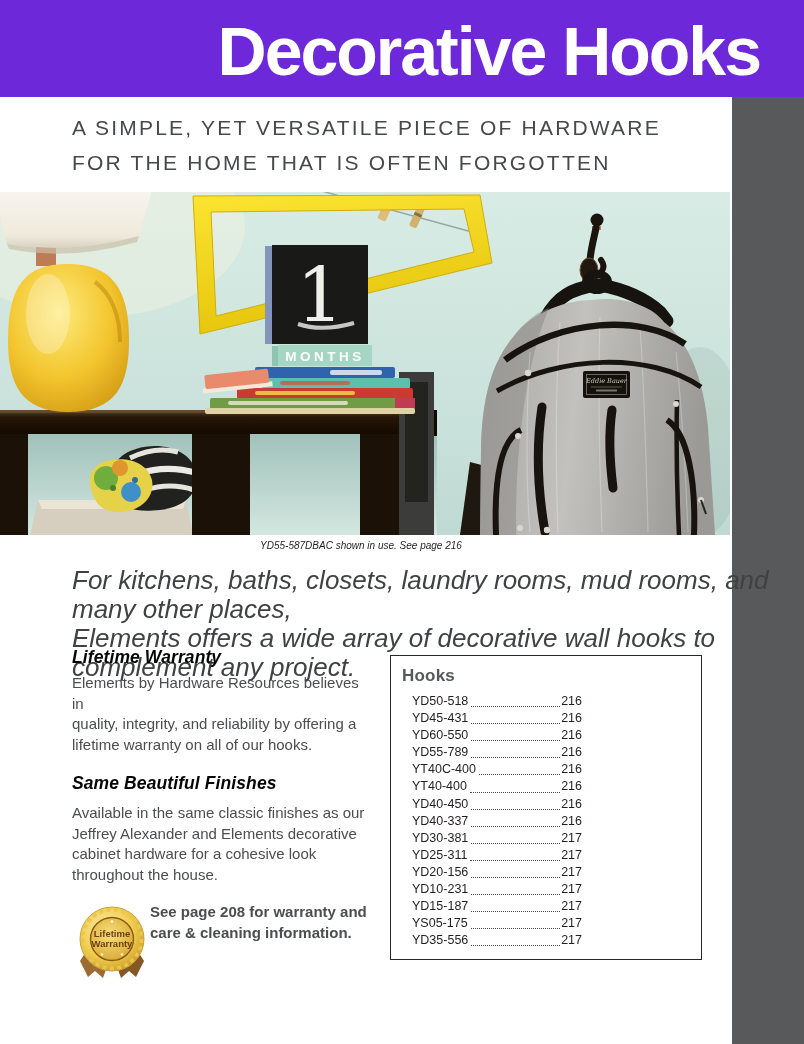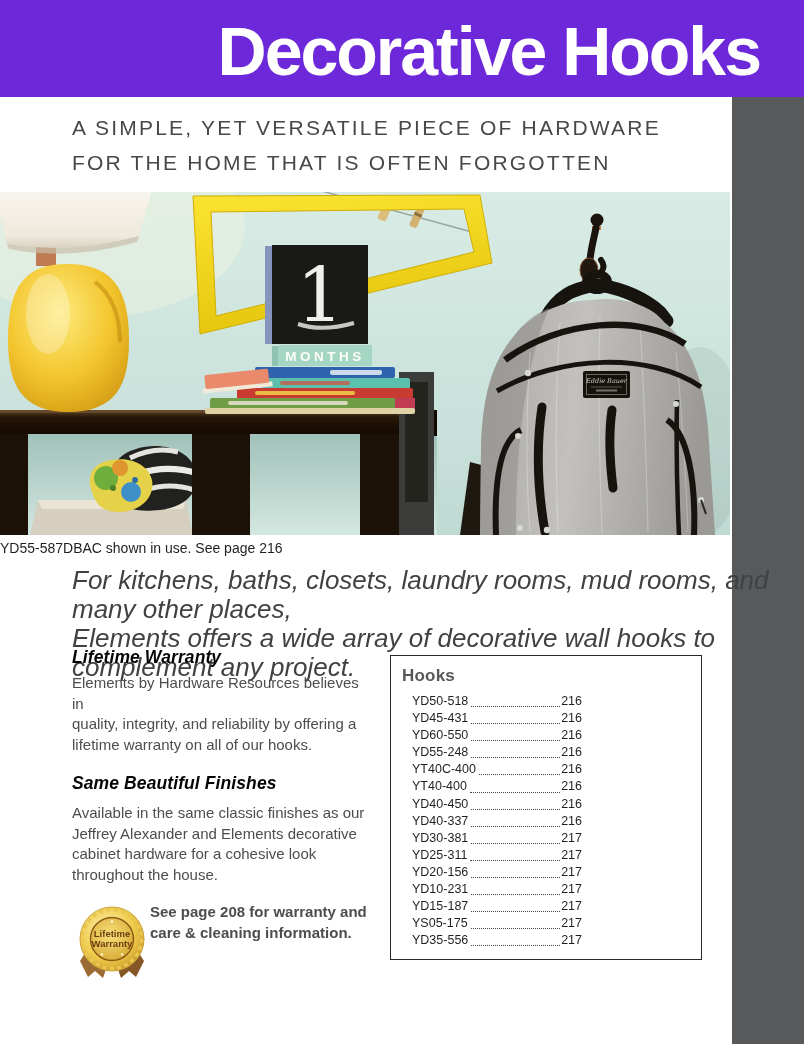--- a/index.html
+++ b/index.html
@@ -20,21 +20,21 @@
   .subtitle{
     margin:0;padding:13px 0 0 72px;
     font-size:21px;line-height:35px;letter-spacing:2.2px;
     color:#46484a;font-weight:300;white-space:pre-line;
   }
   
   .photo-wrap{position:absolute;top:192px;left:0;width:730px;height:343px;}
   .photo-wrap svg{display:block;}
   .photo-caption{
     position:absolute;top:540px;left:0;width:722px;
-    font-size:14px;color:#1f1f21;text-align:left;margin:0;
+    font-size:10px;color:#1f1f21;text-align:center;margin:0;font-style:italic;
   }
   
   .intro{
     position:absolute;top:566px;left:72px;width:700px;margin:0;
     font-style:italic;font-weight:300;font-size:26px;line-height:29px;
     color:#3f4143;white-space:pre-line;
   }
   
   .left-col{position:absolute;top:646px;left:72px;width:300px;}
   .left-col h3{
@@ -330,21 +330,21 @@
         <span class="hooks-sku">YD45-431</span>
         <span class="hooks-leader"></span>
         <span class="hooks-page">216</span>
       </div>
       <div class="hooks-row">
         <span class="hooks-sku">YD60-550</span>
         <span class="hooks-leader"></span>
         <span class="hooks-page">216</span>
       </div>
       <div class="hooks-row">
-        <span class="hooks-sku">YD55-248</span>
+        <span class="hooks-sku">YD55-789</span>
         <span class="hooks-leader"></span>
         <span class="hooks-page">216</span>
       </div>
       <div class="hooks-row">
         <span class="hooks-sku">YT40C-400</span>
         <span class="hooks-leader"></span>
         <span class="hooks-page">216</span>
       </div>
       <div class="hooks-row">
         <span class="hooks-sku">YT40-400</span>

